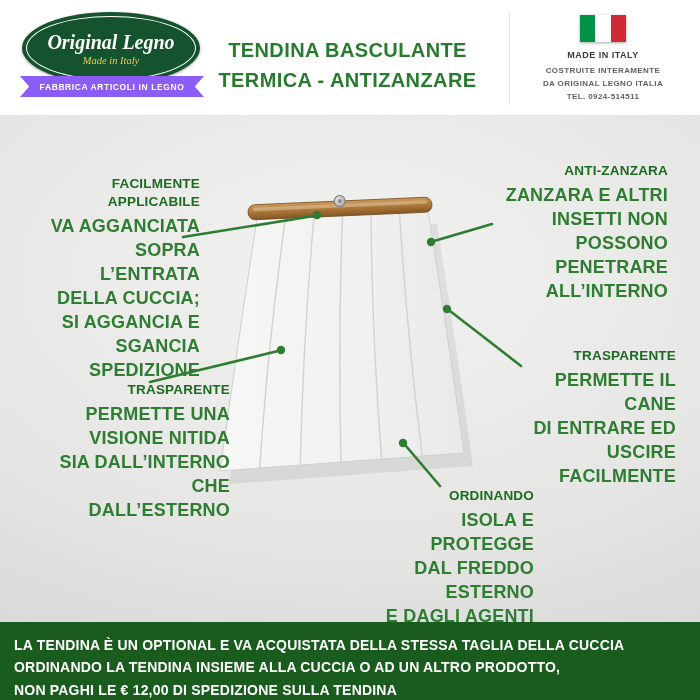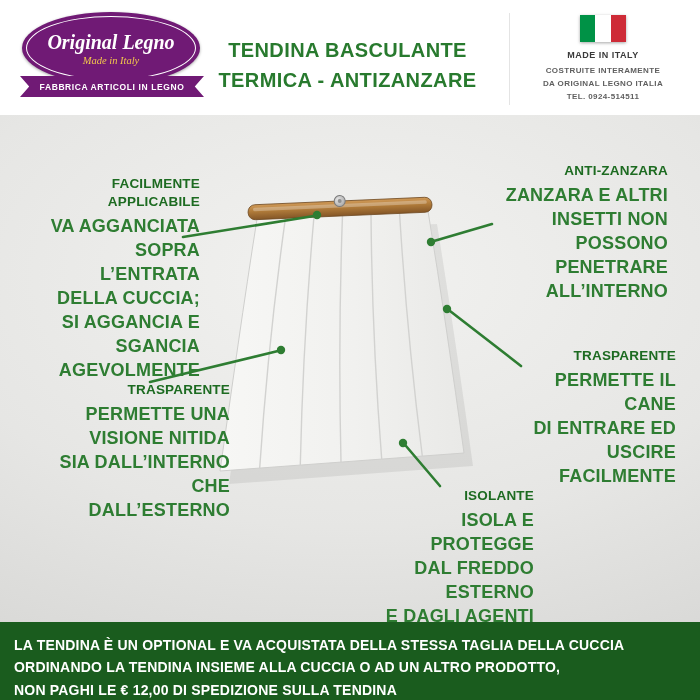--- a/index.html
+++ b/index.html
@@ -6,37 +6,37 @@
   .canvas{
     position:relative;width:700px;height:700px;overflow:hidden;
     font-family:"Liberation Sans",sans-serif;background:#fff;
   }
 
   
   .header{position:absolute;left:0;top:0;width:700px;height:115px;background:#ffffff;}
 
   .logo{position:absolute;left:20px;top:12px;width:184px;height:96px;}
   .logo-ellipse{
-    position:absolute;left:2px;top:0;width:178px;height:72px;background:#701a75;
+    position:absolute;left:2px;top:0;width:178px;height:72px;background:#14532d;
     border-radius:50%;display:flex;flex-direction:column;align-items:center;justify-content:center;
     box-shadow:0 1px 3px rgba(0,0,0,.35);
   }
   .logo-ellipse .inner-ring{
     position:absolute;left:4px;top:4px;right:4px;bottom:4px;border:1.5px solid #ffffff;border-radius:50%;
   }
   .logo-brand{
     font-family:"Liberation Serif",serif;font-style:italic;font-weight:bold;
     color:#ffffff;font-size:20px;line-height:1.1;z-index:1;
   }
   .logo-tagline{
     font-family:"Liberation Serif",serif;font-style:italic;
     color:#f3c84b;font-size:10.5px;margin-top:2px;z-index:1;
   }
   .logo-ribbon{
-    position:absolute;left:0;top:64px;width:184px;height:21px;background:#701a75;
+    position:absolute;left:0;top:64px;width:184px;height:21px;background:#8b5cf6;
     clip-path:polygon(0 0,100% 0,95% 50%,100% 100%,0 100%,5% 50%);
     display:flex;align-items:center;justify-content:center;
     color:#ffffff;font-size:8.5px;font-weight:bold;letter-spacing:.6px;
   }
 
   .page-title{
     position:absolute;left:190px;right:195px;top:35px;text-align:center;
     color:var(--title-green,#287a2e);font-weight:bold;font-size:20px;
     letter-spacing:.4px;line-height:1.5;white-space:pre-line;
   }
@@ -179,21 +179,21 @@
     </svg>
 
     <div class="callout co-1">
       <div class="co-title">FACILMENTE
 APPLICABILE</div>
       <div class="co-body">VA AGGANCIATA
 SOPRA L’ENTRATA
 DELLA CUCCIA;
 SI AGGANCIA E
 SGANCIA
-AGEVOLMENTE</div>
+SPEDIZIONE</div>
     </div>
 
     <div class="callout co-2">
       <div class="co-title">ANTI-ZANZARA</div>
       <div class="co-body">ZANZARA E ALTRI
 INSETTI NON POSSONO
 PENETRARE
 ALL’INTERNO</div>
     </div>
 
@@ -207,21 +207,21 @@
 
     <div class="callout co-4">
       <div class="co-title">TRASPARENTE</div>
       <div class="co-body">PERMETTE IL CANE
 DI ENTRARE ED
 USCIRE
 FACILMENTE</div>
     </div>
 
     <div class="callout co-5">
-      <div class="co-title">ISOLANTE</div>
+      <div class="co-title">ORDINANDO</div>
       <div class="co-body">ISOLA E PROTEGGE
 DAL FREDDO ESTERNO
 E DAGLI AGENTI ATMOS-
 FERICI</div>
     </div>
 
   </div>
 
   <div class="footer">LA TENDINA È UN OPTIONAL E VA ACQUISTATA DELLA STESSA TAGLIA DELLA CUCCIA
 ORDINANDO LA TENDINA INSIEME ALLA CUCCIA O AD UN ALTRO PRODOTTO,

